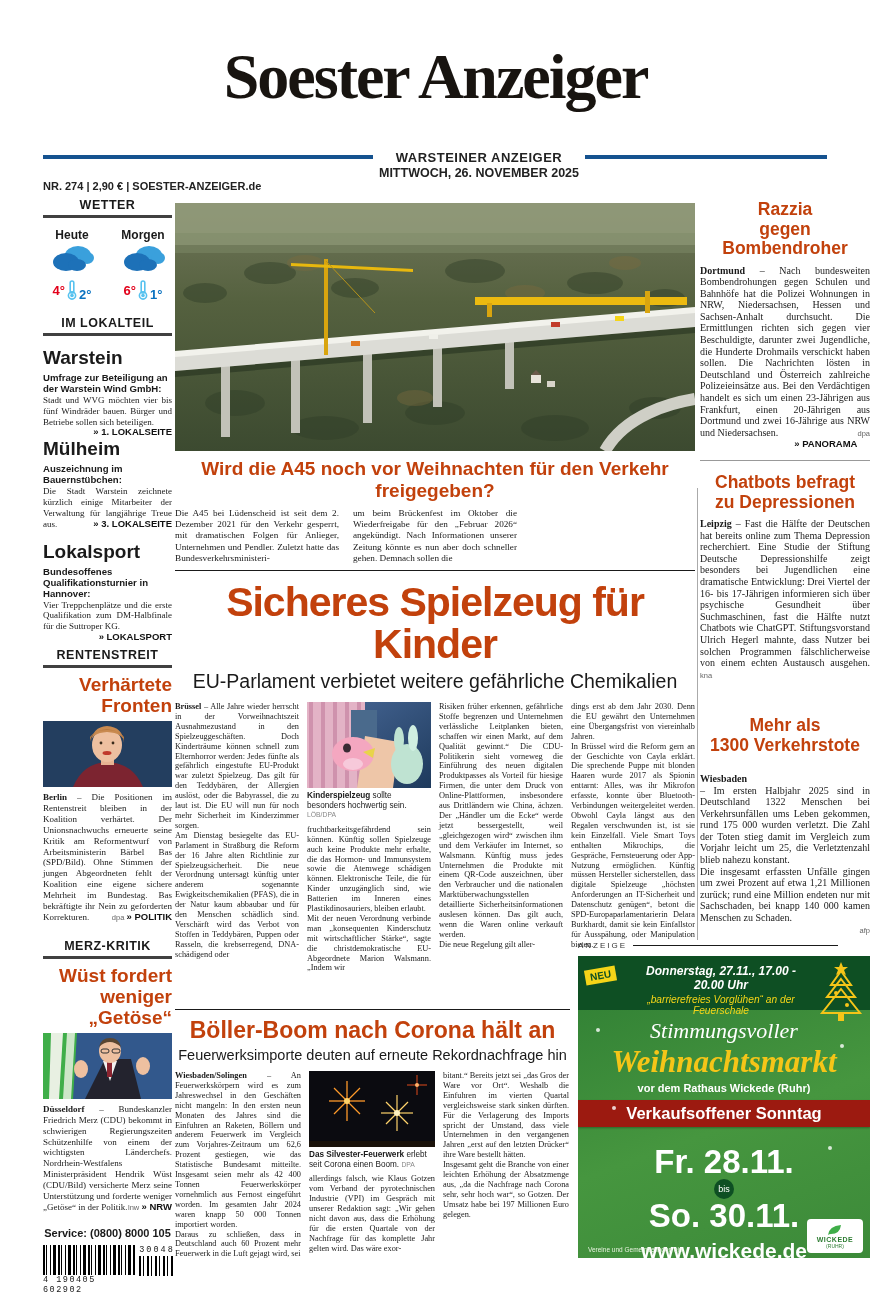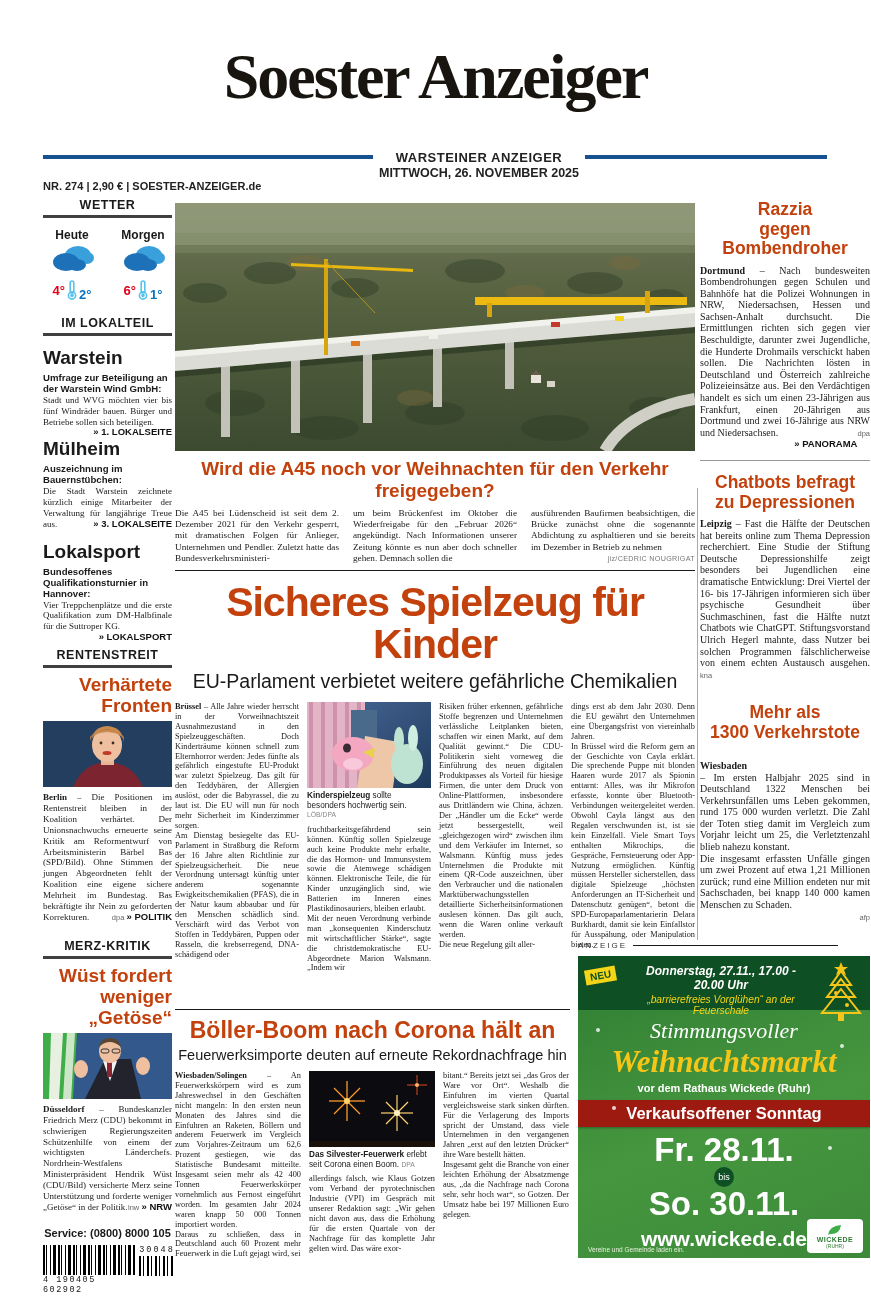--- a/index.html
+++ b/index.html
@@ -99,21 +99,21 @@
   .ad-top-l1{font-style:italic;font-weight:700;font-size:12px;text-align:center;}
   .ad-top-l2{font-style:italic;font-size:10.2px;text-align:center;color:#f5d518;margin-top:2px;}
   .ad-tree{position:absolute;right:6px;top:5px;}
   .ad-script{font-family:"Liberation Serif",serif;font-style:italic;font-size:22px;text-align:center;margin-top:8px;}
   .ad-title{font-family:"Liberation Serif",serif;font-style:italic;font-weight:700;font-size:31px;
      color:#f5c518;text-align:center;margin-top:0;}
   .ad-loc{font-weight:700;font-size:11px;text-align:center;margin-top:2px;}
   .ad-ribbon{background:#9c1a10;text-align:center;font-weight:700;font-size:16.5px;
      padding:4px 0;margin-top:6px;box-shadow:0 1px 2px rgba(0,0,0,.3);}
   .ad-date{font-weight:700;font-size:33px;text-align:center;line-height:34px;}
-  .ad-date.first{margin-top:6px;}
+  .ad-date.first{margin-top:18px;}
   .ad-bis{width:20px;height:20px;border-radius:50%;background:#0e4f23;color:#fff;font-size:9px;
      display:flex;align-items:center;justify-content:center;margin:0 auto;}
   .ad-url{font-weight:700;font-size:21px;text-align:center;margin-top:6px;}
   .ad-footer{position:absolute;left:10px;bottom:5px;font-size:6.5px;color:#e8f2e0;}
   .ad-logo{position:absolute;right:7px;bottom:5px;width:56px;height:34px;background:#fff;border-radius:4px;
      display:flex;flex-direction:column;align-items:center;justify-content:center;color:#2e7d33;}
   .ad-logo .nm{font-weight:700;font-size:7px;letter-spacing:.5px;}
   .ad-logo .sb{font-size:5px;}
   .snow{position:absolute;width:4px;height:4px;border-radius:50%;background:rgba(255,255,255,.8);}
 </style>
@@ -312,21 +312,20 @@
       <rect x="176" y="138" width="9" height="5" fill="#e07820"></rect>
       <rect x="254" y="131" width="9" height="5" fill="#f0f0ea"></rect>
       <rect x="376" y="119" width="9" height="5" fill="#c23b2a"></rect>
       <rect x="440" y="113" width="9" height="5" fill="#f5d518"></rect>
     </svg>
 
     <div class="hl a45-head">Wird die A45 noch vor Weihnachten für den Verkehr freigegeben?</div>
     <div class="a45-cols">
       <div class="a45-col body-txt">Die A45 bei Lüdenscheid ist seit dem 2. Dezember 2021 für den Verkehr gesperrt, mit dramatischen Folgen für Anlieger, Unternehmen und Pendler. Zuletzt hatte das Bundesverkehrsministeri-</div>
       <div class="a45-col body-txt">um beim Brückenfest im Oktober die Wiederfreigabe für den „Februar 2026“ angekündigt. Nach Informationen unserer Zeitung könnte es nun aber doch schneller gehen. Demnach sollen die</div>
-      <div class="a45-col body-txt"><span>ausführenden Baufirmen beabsichtigen, die Brücke zunächst ohne die sogenannte Abdichtung zu asphaltieren und sie bereits im Dezember in Betrieb zu nehmen</span> <span class="a45-byline">jiz/CEDRIC NOUGRIGAT</span></div>
     </div>
     <hr class="hr-dark a45-rule">
 
     <div class="hl sp-head">Sicheres Spielzeug für Kinder</div>
     <div class="sp-sub">EU-Parlament verbietet weitere gefährliche Chemikalien</div>
 
     <div class="art4">
       <div class="col body-txt pre"><span class="city">Brüssel</span> <span>– Alle Jahre wieder herrscht in der Vorweihnachtszeit Ausnahmezustand in den Spielzeuggeschäften. Doch Kinderträume können schnell zum Elternhorror werden: Jedes fünfte als gefährlich eingestufte EU-Produkt war zuletzt Spielzeug. Das gilt für den Teddybären, der Allergien auslöst, oder die Babyrassel, die zu laut ist. Die EU will nun für noch mehr Sicherheit im Kinderzimmer sorgen.
 Am Dienstag besiegelte das EU-Parlament in Straßburg die Reform der 16 Jahre alten Richtlinie zur Spielzeugsicherheit. Die neue Verordnung untersagt künftig unter anderem sogenannte Ewigkeitschemikalien (PFAS), die in der Natur kaum abbaubar und für den Menschen schädlich sind. Verschärft wird das Verbot von Stoffen in Teddybären, Puppen oder Rasseln, die krebserregend, DNA-schädigend oder</span></div>
       <div class="col">
@@ -437,21 +436,21 @@
     <div class="rc-sec">
       <div class="hl rc-hl">Chatbots befragt
 zu Depressionen</div>
       <div class="rc-body body-txt">
         <span class="city">Leipzig</span>
         <span>– Fast die Hälfte der Deutschen hat bereits online zum Thema Depression recherchiert. Eine Studie der Stiftung Deutsche Depressionshilfe zeigt besonders bei Jugendlichen eine dramatische Entwicklung: Drei Viertel der 16- bis 17-Jährigen informieren sich über psychische Gesundheit über Suchmaschinen, fast die Hälfte nutzt Chatbots wie ChatGPT. Stiftungsvorstand Ulrich Hegerl mahnte, dass Nutzer bei solchen Programmen fälschlicherweise von einem echten Austausch ausgehen.</span>
         <span class="credit">kna</span>
       </div>
     </div>
 
-    <div class="rc-sec" style="margin-top:22px;">
+    <div class="rc-sec" style="margin-top:35px;">
       <div class="hl rc-hl">Mehr als
 1300 Verkehrstote</div>
       <div class="rc-body body-txt pre">
         <span class="city">Wiesbaden</span>
         <span>– Im ersten Halbjahr 2025 sind in Deutschland 1322 Menschen bei Verkehrsunfällen ums Leben gekommen, rund 175 000 wurden verletzt. Die Zahl der Toten stieg damit im Vergleich zum Vorjahr leicht um 25, die Verletztenzahl blieb nahezu konstant.
 Die insgesamt erfassten Unfälle gingen um zwei Prozent auf etwa 1,21 Millionen zurück; rund eine Million endeten nur mit Sachschaden, bei knapp 140 000 kamen Menschen zu Schaden.</span>
         <span class="tail"><span class="credit">afp</span></span>
       </div>
     </div>
   </div>

